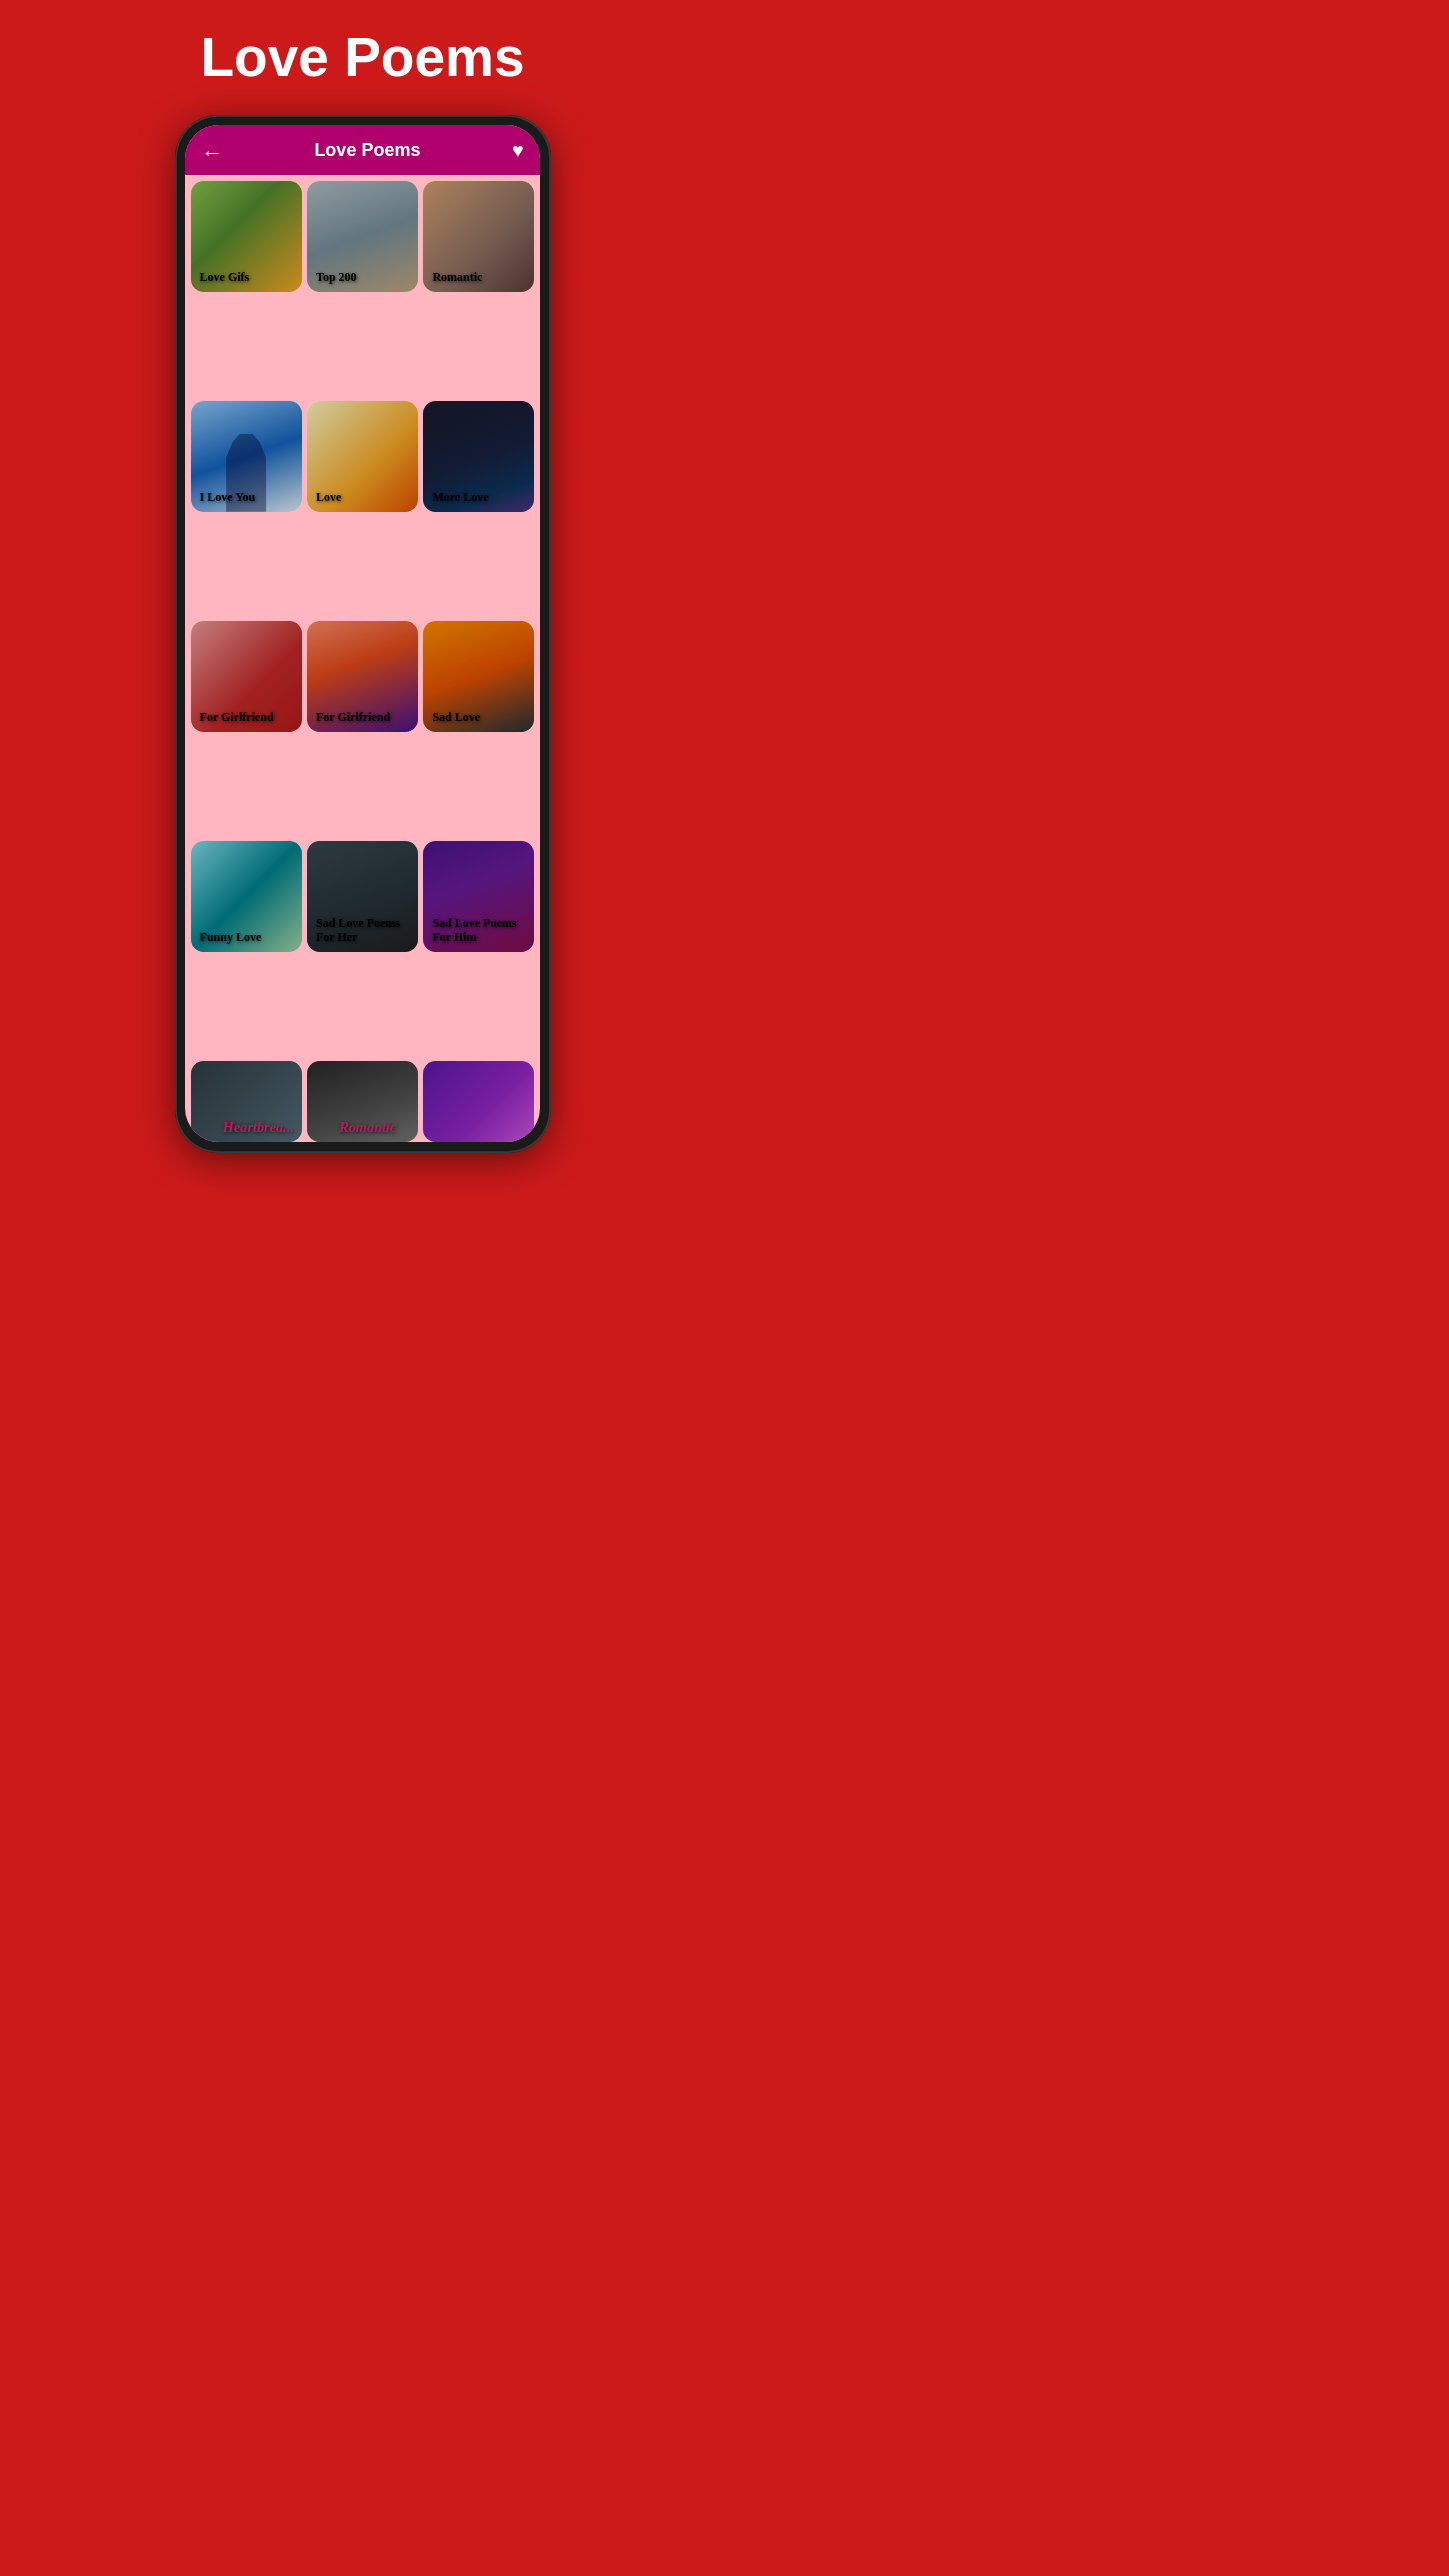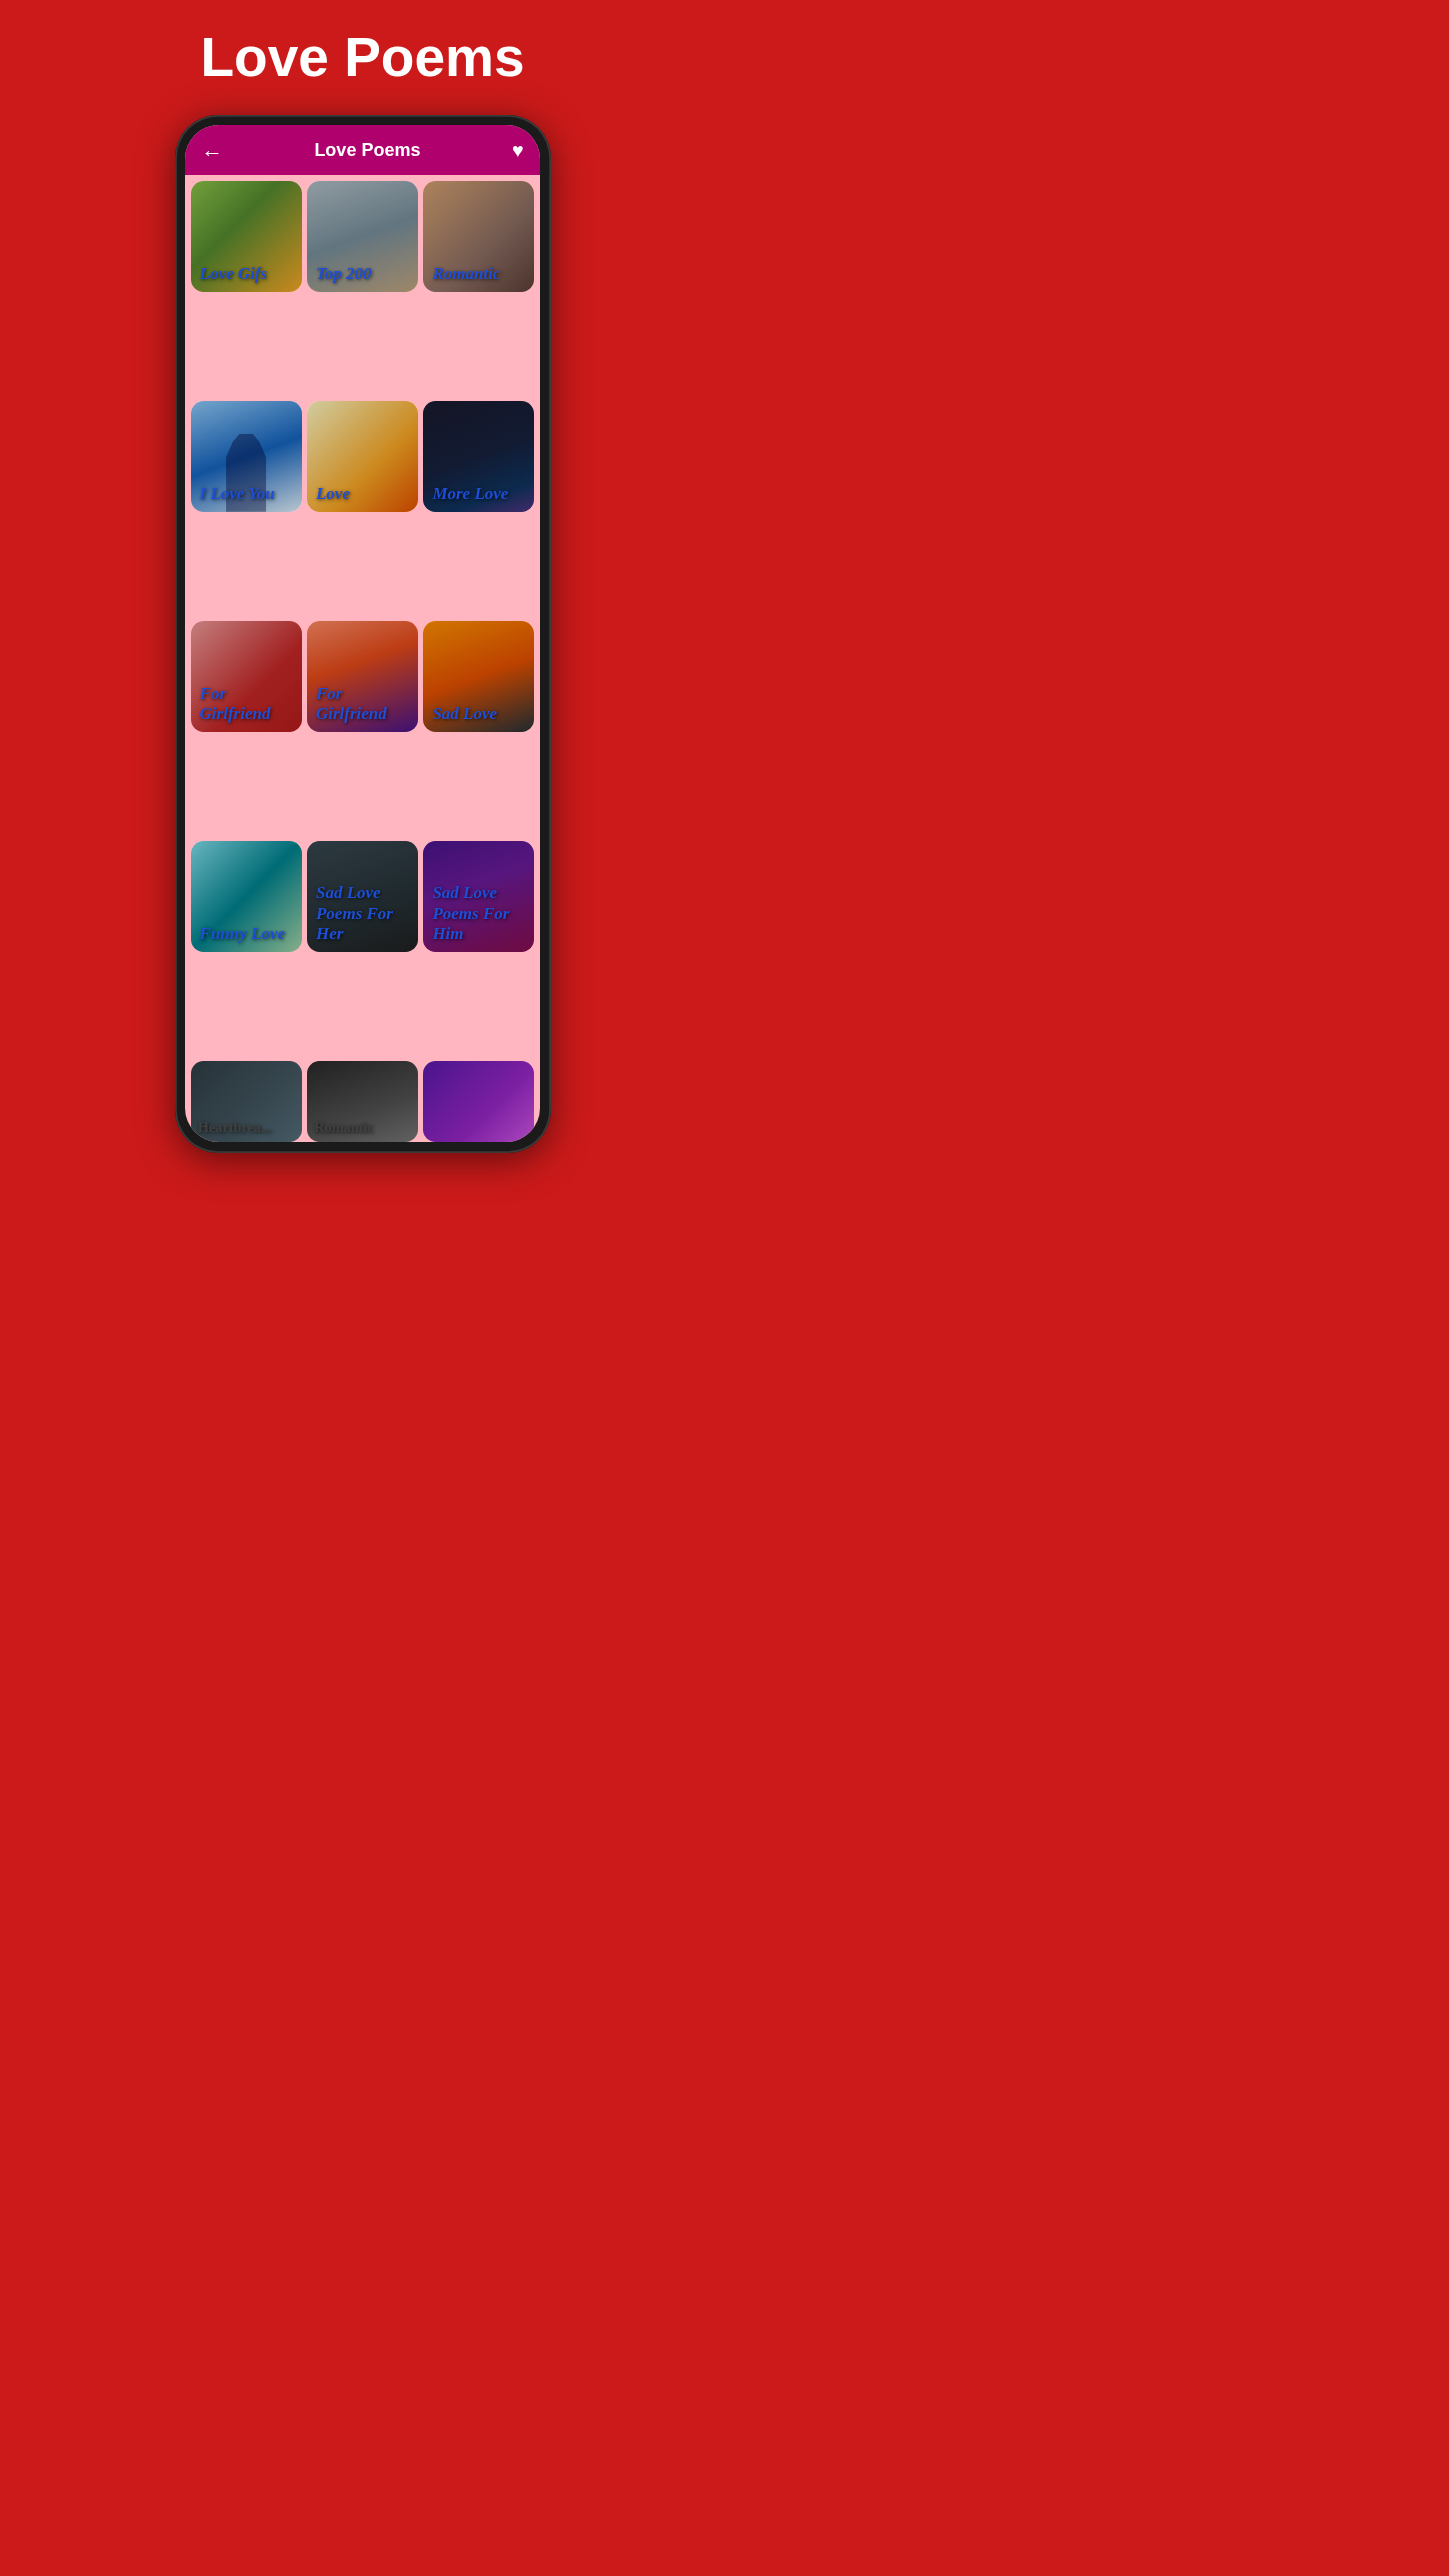--- a/index.html
+++ b/index.html
@@ -118,24 +118,23 @@
     .grid-item .overlay {
       position: absolute;
       top: 0; left: 0; right: 0; bottom: 0;
       background: rgba(0,0,0,0.18);
       border-radius: 12.5px;
     }
 
     .grid-item .label {
       position: relative;
       z-index: 2;
-      color: #1d4ed8;
-      font-size: 17px;
+      color: #000000;
+      font-size: 12px;
       font-weight: 700;
-      font-style: italic;
       padding: 7.2px 9px;
       text-shadow: 0.9px 0.9px 3.6px rgba(0,0,0,0.7);
       font-family: Georgia, serif;
       line-height: 1.2;
     }
 
     
     .card-love-gifs .bg {
       background: linear-gradient(135deg, #8bc34a 0%, #558b2f 40%, #f9a825 100%);
     }
@@ -215,26 +214,28 @@
     .partial-card .bg {
       position: absolute;
       top: 0; left: 0; right: 0; bottom: 0;
       background-size: cover;
       background-position: center;
     }
 
     .partial-card .label {
       position: relative;
       z-index: 2;
-      color: #404040;
+      color: #be185d;
       font-size: 14.3px;
       font-weight: 700;
+      font-style: italic;
       padding: 5.4px 7.2px;
       text-shadow: 0.9px 0.9px 3.6px rgba(0,0,0,0.7);
       font-family: Georgia, serif;
+      margin-left: 25px;
     }
   </style>
 </head>
 <body>
 
 <div class="header-text">
   <div class="title">Love Poems</div>
 </div>
 
 <div class="phone-wrapper">

